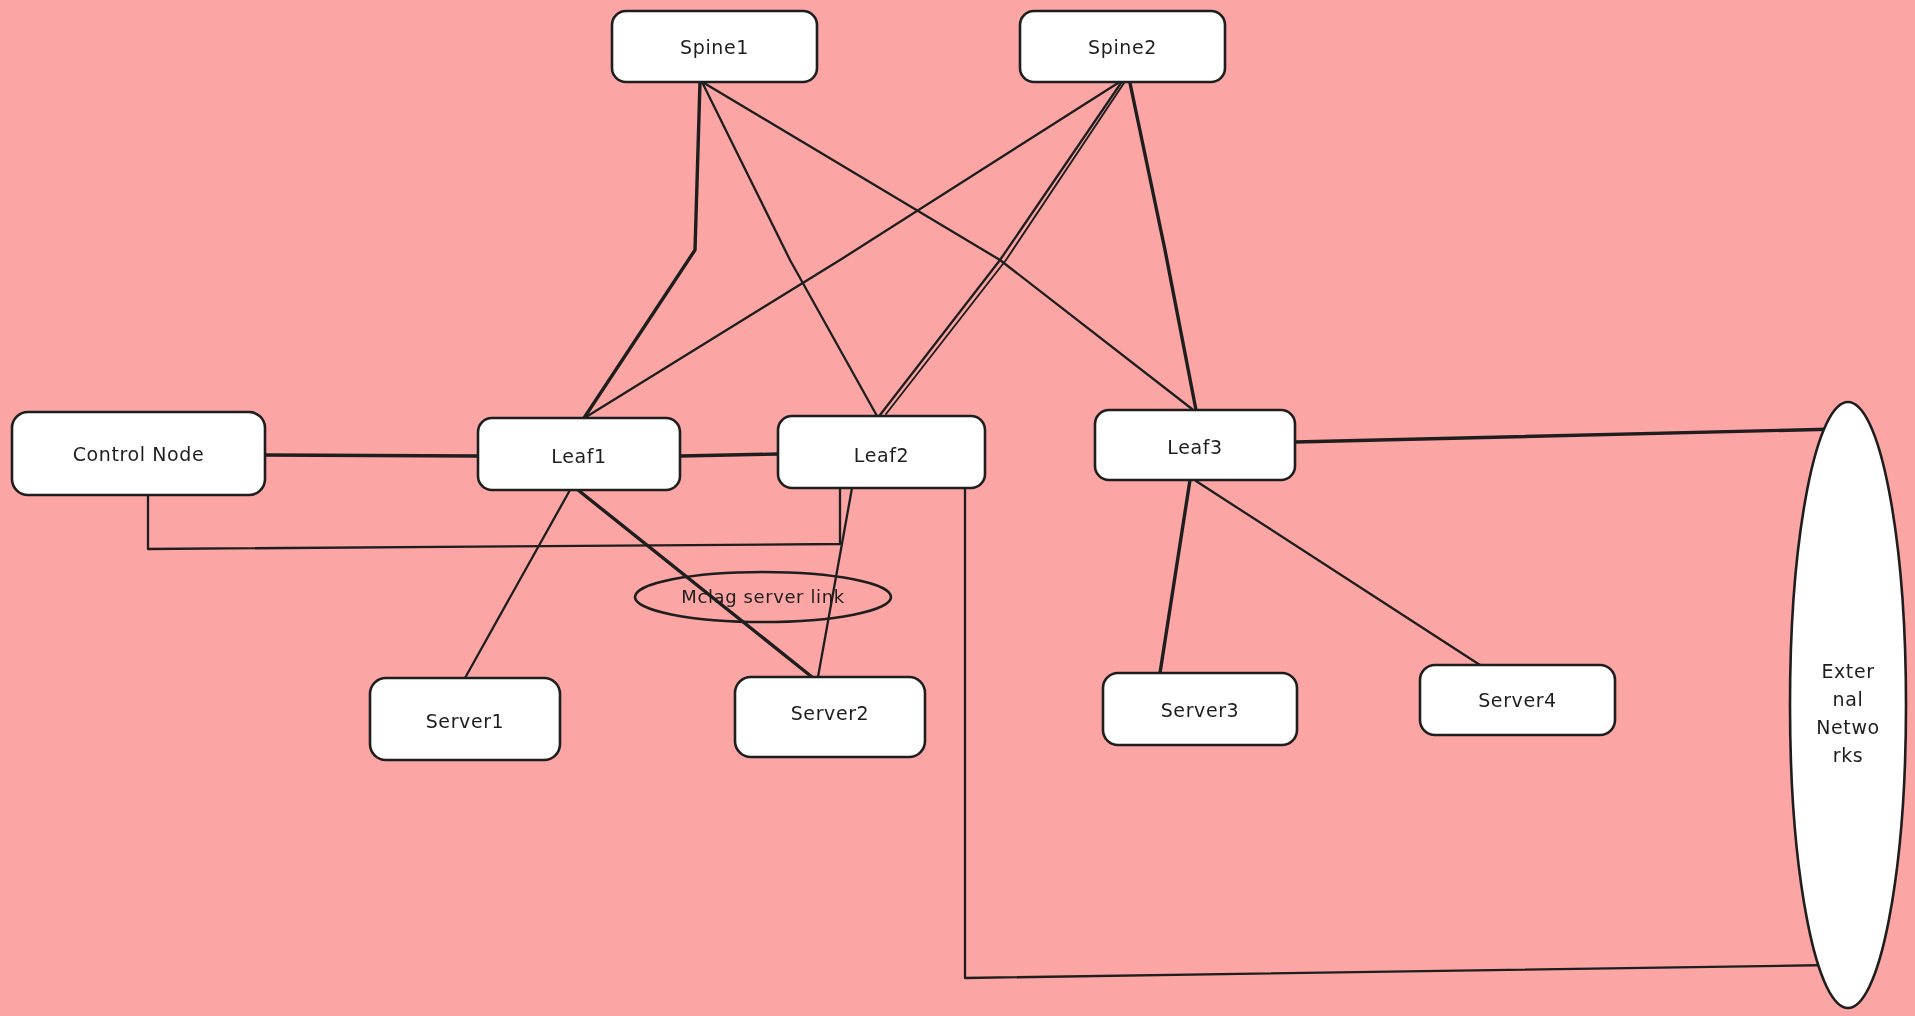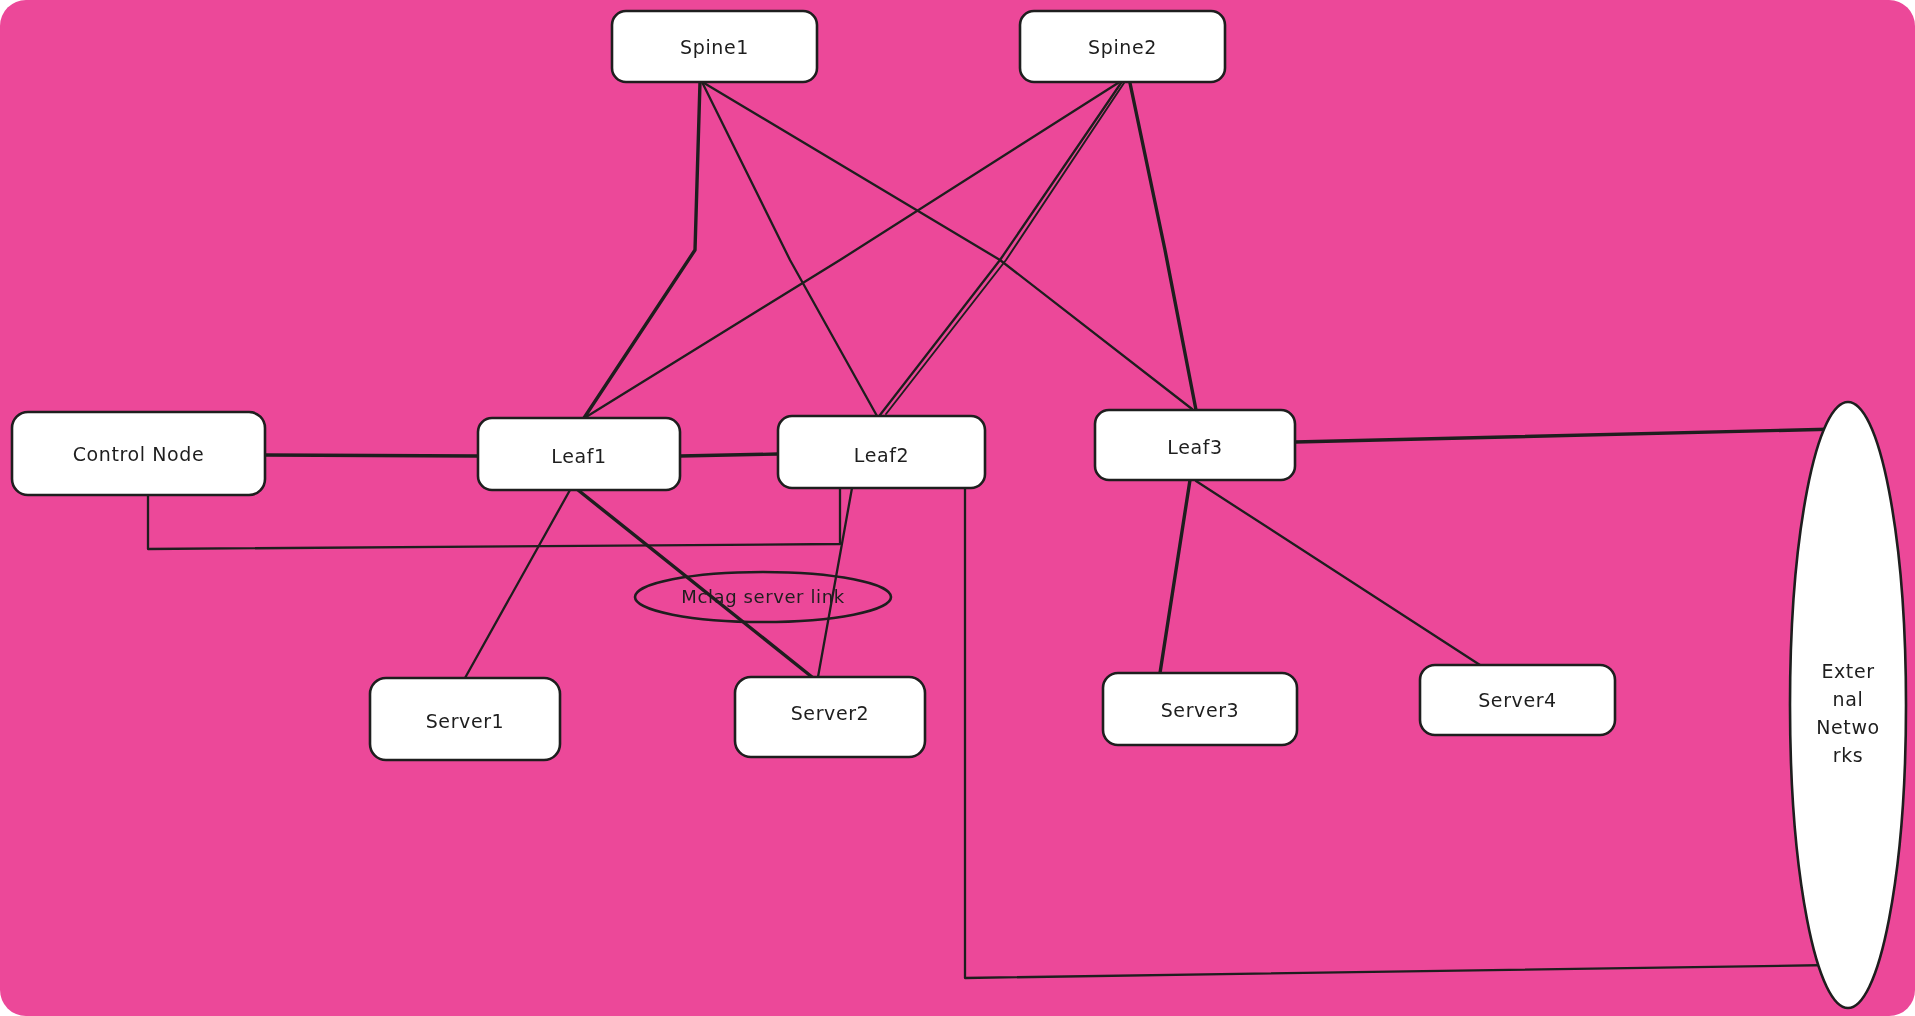--- a/index.html
+++ b/index.html
@@ -8,23 +8,22 @@
     padding: 0;
     background: #ffffff;
   }
   body {
     font-family: "DejaVu Sans", sans-serif;
   }
   #canvas {
     position: relative;
     width: 1915px;
     height: 1016px;
-    background: #ec4899;
+    background: #fca5a5;
     overflow: hidden;
-    border-radius: 26px;
   }
   #topology-svg {
     position: absolute;
     left: 0;
     top: 0;
     width: 1915px;
     height: 1016px;
   }
   .node-rect {
     fill: #ffffff;

